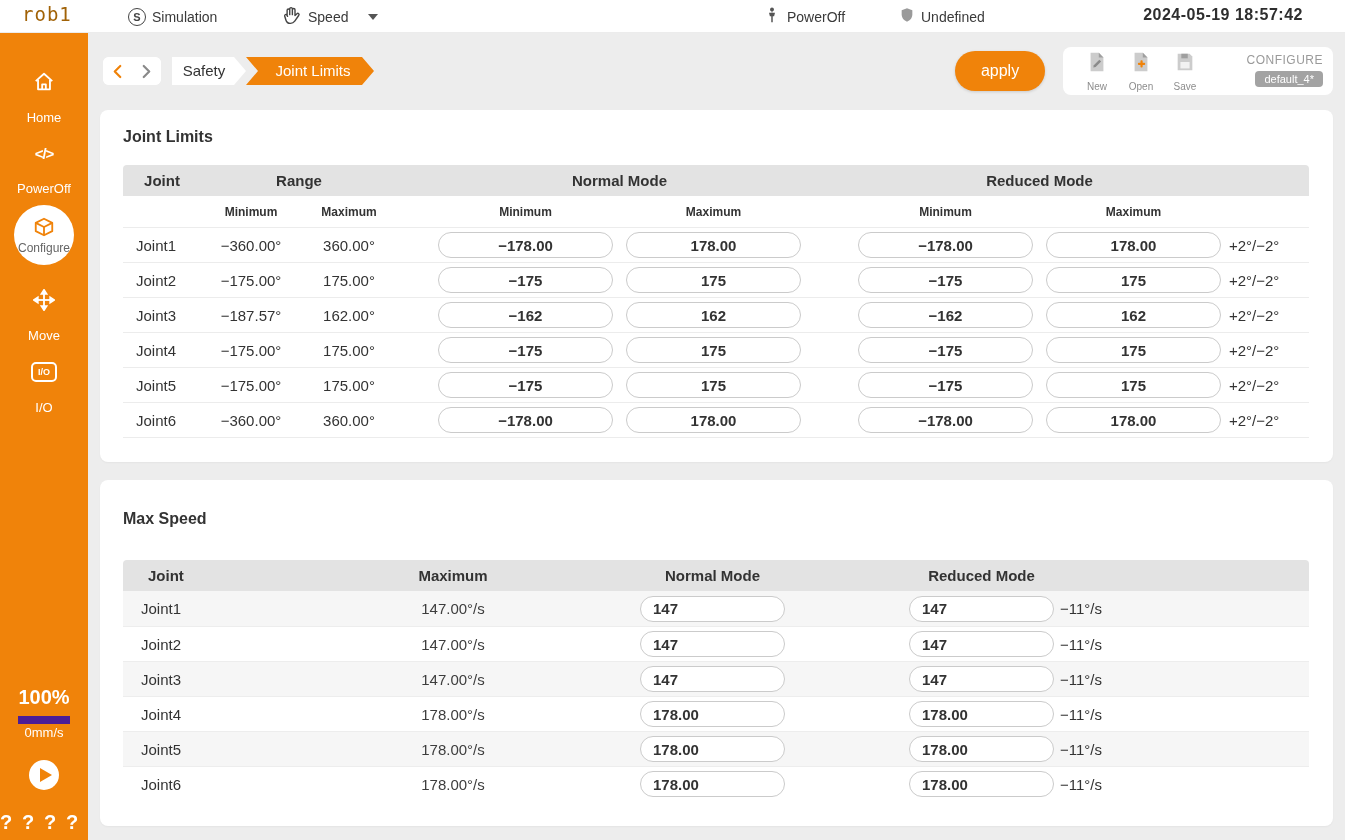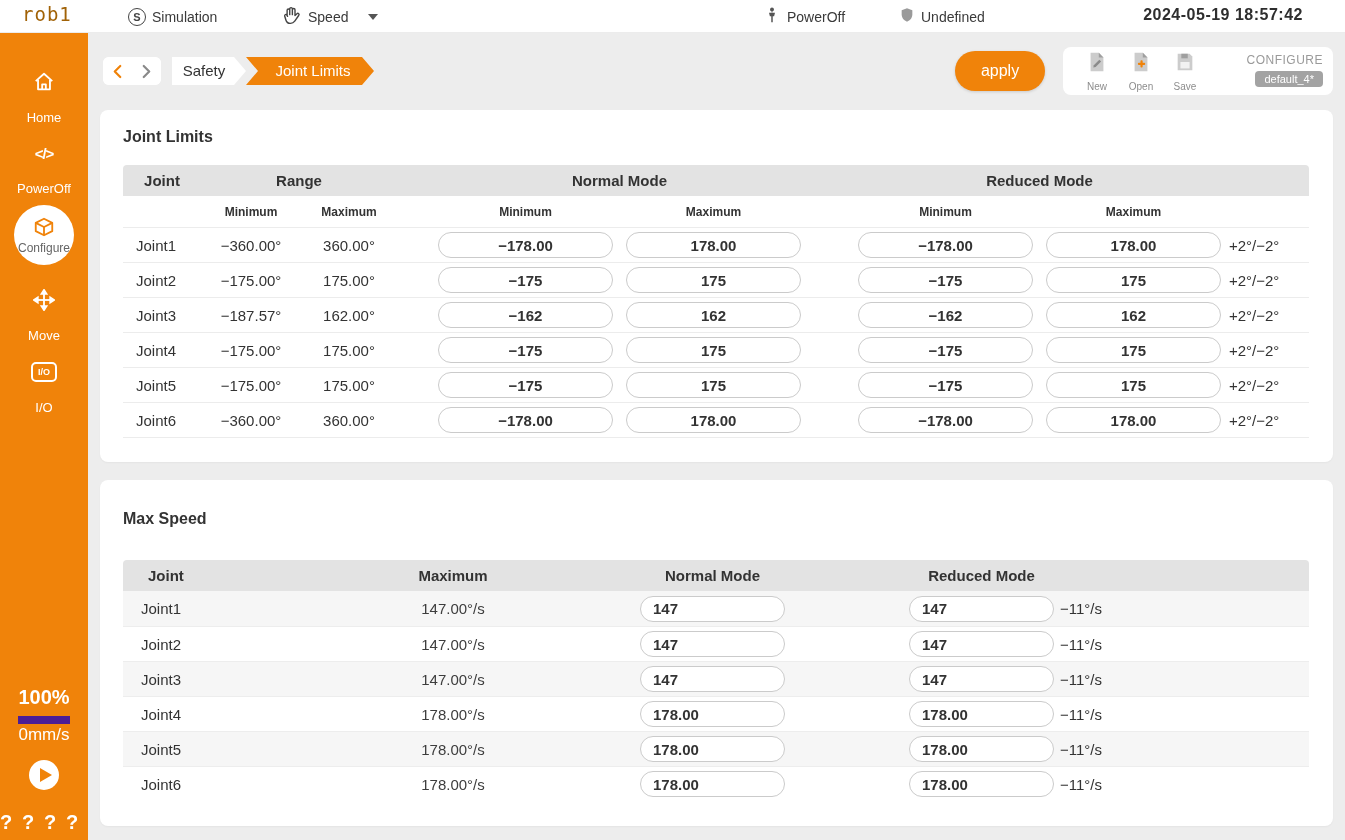--- a/index.html
+++ b/index.html
@@ -27,21 +27,21 @@
   #sidebar{position:absolute;top:33px;left:0;width:88px;height:807px;background:var(--accent);}
   .side-item{position:absolute;left:0;width:88px;text-align:center;color:#fff;cursor:pointer;}
   .side-icon{height:24px;display:flex;align-items:center;justify-content:center;}
   .side-label{font-size:13px;margin-top:16px;}
   .glyph-icon{font-weight:700;font-size:15px;letter-spacing:-1px;}
   .io-box{width:26px;height:20px;border:2px solid #fff;border-radius:5px;font-size:9px;font-weight:700;display:flex;align-items:center;justify-content:center;}
   .config-circle{width:60px;height:60px;background:#fff;border-radius:50%;margin:0 auto;display:flex;flex-direction:column;align-items:center;justify-content:center;gap:2px;}
   .config-label{color:#666;font-size:12px;margin-top:0;}
   .speed-pct{font-size:20px;font-weight:700;}
   .speed-pct span{border-bottom:8px solid #4c1d95;padding-bottom:8px;}
-  .speed-val{font-size:17px;}
+  .speed-val{font-size:13px;}
   .play-btn{position:absolute;left:29px;width:30px;height:30px;background:#fff;border-radius:50%;display:flex;align-items:center;justify-content:center;cursor:pointer;}
   .play-tri{width:0;height:0;border-left:12px solid var(--accent);border-top:7px solid transparent;border-bottom:7px solid transparent;margin-left:3px;}
   .help-row{position:absolute;left:0;width:88px;display:flex;justify-content:space-around;}
   .help-q{font-size:20px;font-weight:700;color:#fff;width:22px;cursor:pointer;}
 
   
   #main{position:absolute;left:88px;top:33px;width:1160px;height:807px;background:var(--main-bg);}
 
   .nav-pill{position:absolute;left:15px;top:24px;width:58px;height:28px;background:#fff;border-radius:6px;display:flex;overflow:hidden;}
   .nav-btn{width:29px;height:28px;background:#fff;border:none;display:flex;align-items:center;justify-content:center;cursor:pointer;}

